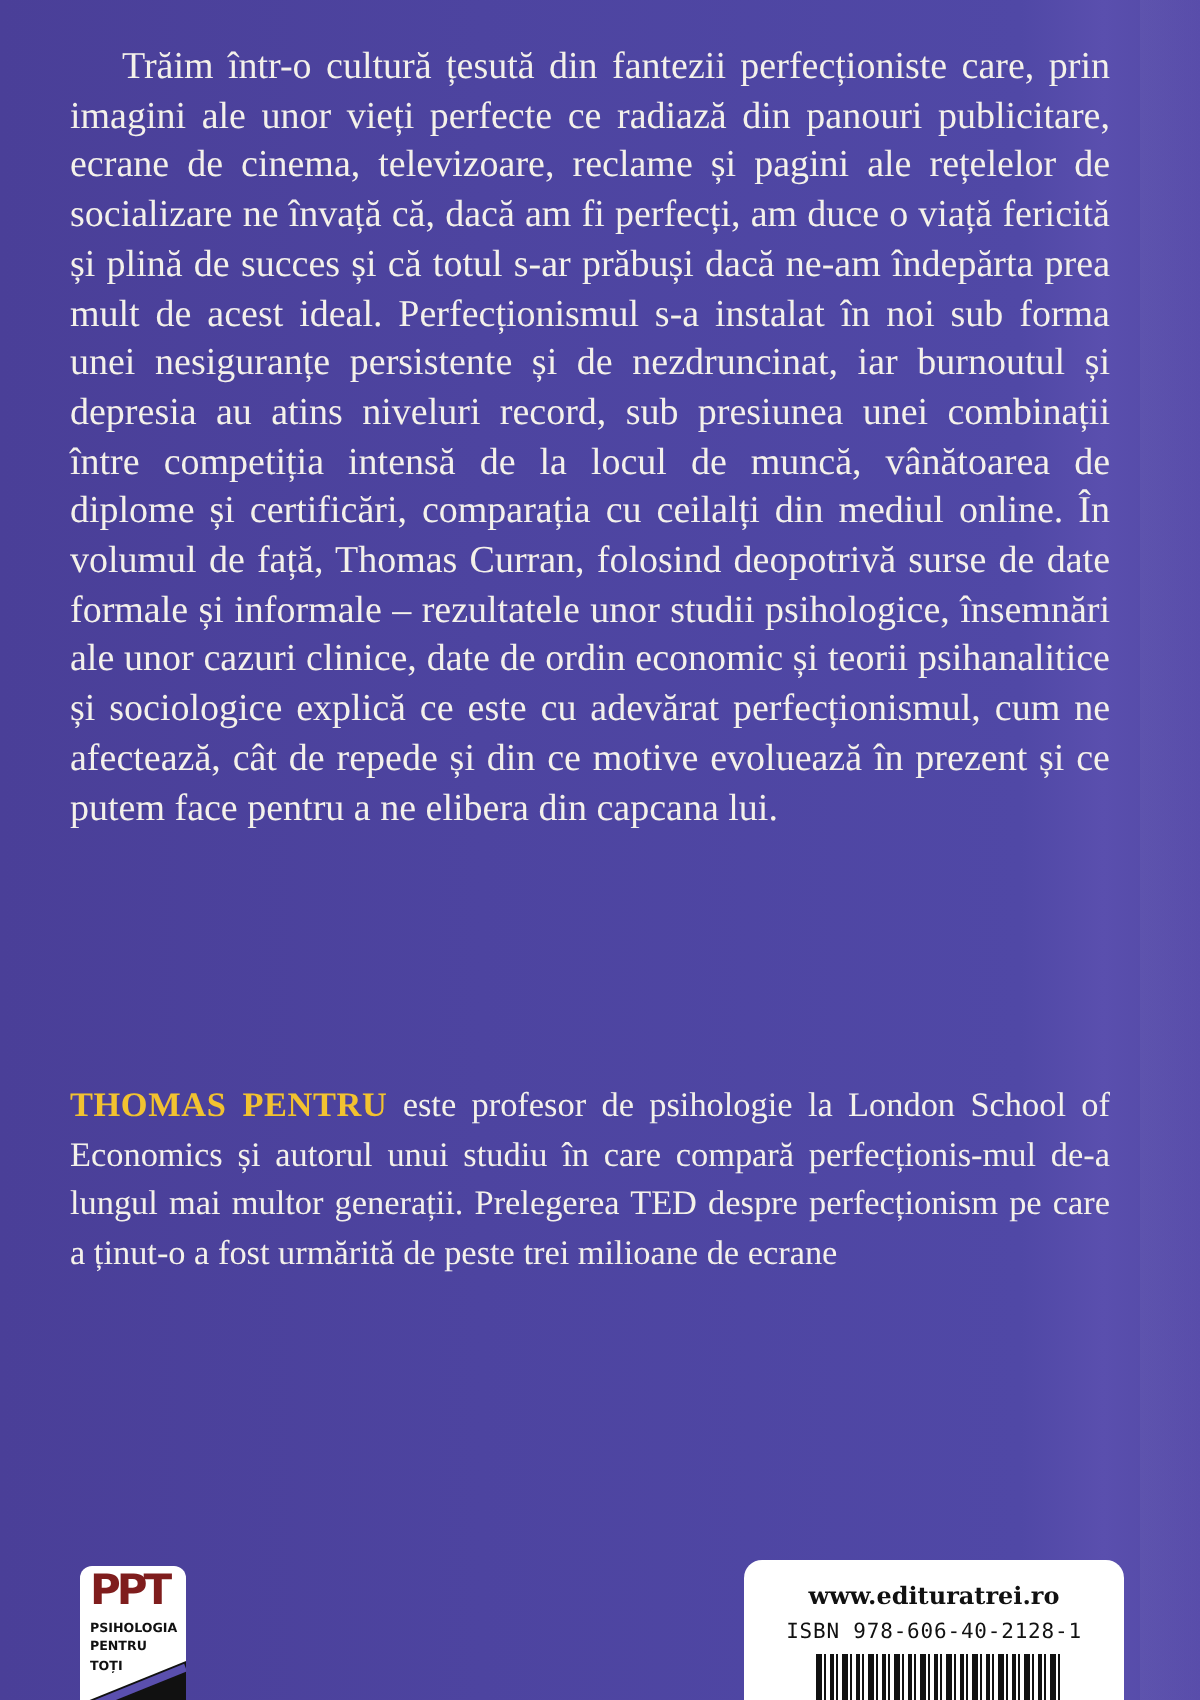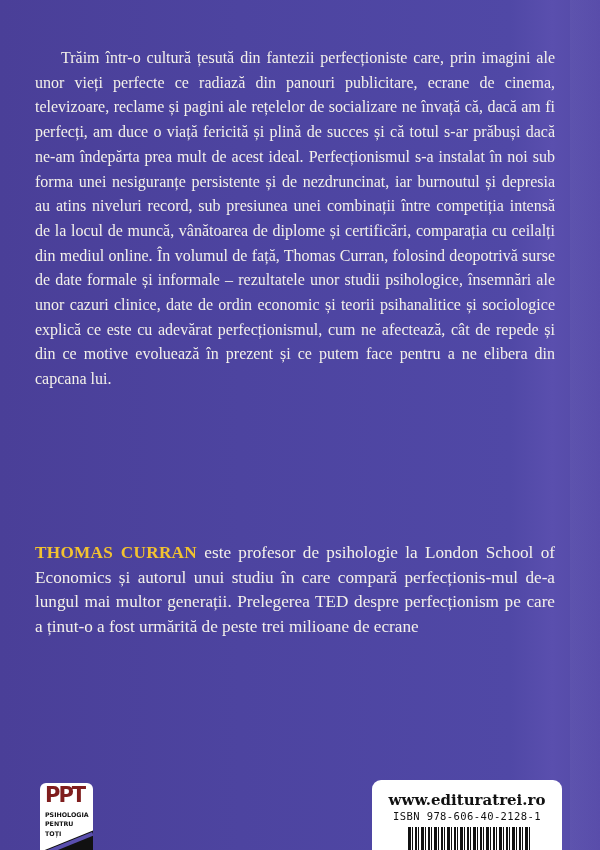--- a/index.html
+++ b/index.html
@@ -8,23 +8,22 @@
     background: linear-gradient(90deg, #4a3f98 0%, #4d44a0 40%, #5048a6 85%, #5a4fae 92%, #5248a4 100%);
     font-family: "DejaVu Serif", "Liberation Serif", serif;
     color:#f4f1ea;
   }
   .spine-strip {
     position:absolute; top:0; right:0; width:30px; height:850px;
     background: linear-gradient(90deg, rgba(255,255,255,0.04), rgba(120,100,200,0.18));
   }
   .text-block {
     position:absolute; left:35px; top:22px; width:520px;
-    font-size:16px; line-height:24.7px; text-align:justify;
+    font-size:19px; line-height:24.7px; text-align:justify;
     font-family: "Liberation Serif", serif;
-    margin-top: 24px;
   }
   .text-block p { margin:0; text-indent:26px; }
   .author-block {
     position:absolute; left:35px; top:541px; width:520px;
     font-size:17.2px; line-height:24.7px; text-align:justify;
     font-family: "Liberation Serif", serif;
   }
   .author-name { color:#f2c230; font-weight:bold; letter-spacing:0.3px; }
   .logo {
     position:absolute; left:40px; top:783px; width:53px; height:80px;
@@ -45,21 +44,21 @@
   .logo-stripe2 {
     position:absolute; left:-5px; top:60px; width:60px; height:4px;
     background:#5a4fae; transform:rotate(-22deg);
   }
   .barcode-box {
     position:absolute; left:372px; top:780px; width:190px; height:80px;
     background:#fff; border-radius:9px 9px 0 0; color:#111;
   }
   .site {
     position:absolute; top:11px; left:0; width:100%; text-align:center;
-    font-family:"DejaVu Serif", serif; font-weight:bold; font-size:15px;
+    font-family:"DejaVu Serif", serif; font-weight:bold; font-size:12px;
   }
   .isbn {
     position:absolute; top:30px; left:0; width:100%; text-align:center;
     font-family:"DejaVu Sans Mono", monospace; font-size:10.5px; letter-spacing:0.4px;
   }
   .bars {
     position:absolute; top:47px; left:36px; width:122px; height:30px;
     background: repeating-linear-gradient(90deg,
       #111 0 3px, #fff 3px 4px, #111 4px 5px, #fff 5px 7px,
       #111 7px 9px, #fff 9px 10px, #111 10px 11px, #fff 11px 13px);
@@ -68,21 +67,21 @@
 </head>
 <body>
 
 <div class="spine-strip"></div>
 
 <div class="text-block">
   <p>Trăim într-o cultură țesută din fantezii perfecționiste care, prin imagini ale unor vieți perfecte ce radiază din panouri publicitare, ecrane de cinema, televizoare, reclame și pagini ale rețelelor de socializare ne învață că, dacă am fi perfecți, am duce o viață fericită și plină de succes și că totul s-ar prăbuși dacă ne-am îndepărta prea mult de acest ideal. Perfecționismul s-a instalat în noi sub forma unei nesiguranțe persistente și de nezdruncinat, iar burnoutul și depresia au atins niveluri record, sub presiunea unei combinații între competiția intensă de la locul de muncă, vânătoarea de diplome și certificări, comparația cu ceilalți din mediul online. În volumul de față, Thomas Curran, folosind deopotrivă surse de date formale și informale – rezultatele unor studii psihologice, însemnări ale unor cazuri clinice, date de ordin economic și teorii psihanalitice și sociologice explică ce este cu adevărat perfecționismul, cum ne afectează, cât de repede și din ce motive evoluează în prezent și ce putem face pentru a ne elibera din capcana lui.</p>
 </div>
 
 <div class="author-block">
-  <span class="author-name">THOMAS CURRAN</span><span> este profesor de psihologie la London School of Economics și  autorul unui studiu în care compară perfecționis-mul de-a lungul mai multor generații. Prelegerea TED despre perfecționism pe care a ținut-o a fost urmărită de peste trei milioane de ecrane</span>
+  <span class="author-name">THOMAS PENTRU</span><span> este profesor de psihologie la London School of Economics și  autorul unui studiu în care compară perfecționis-mul de-a lungul mai multor generații. Prelegerea TED despre perfecționism pe care a ținut-o a fost urmărită de peste trei milioane de ecrane</span>
 </div>
 
 <div class="logo">
   <div class="logo-mark">PPT</div>
   <div class="logo-sub">
     <div>PSIHOLOGIA</div>
     <div>PENTRU</div>
     <div>TOȚI</div>
   </div>
   <div class="logo-stripe"></div>

